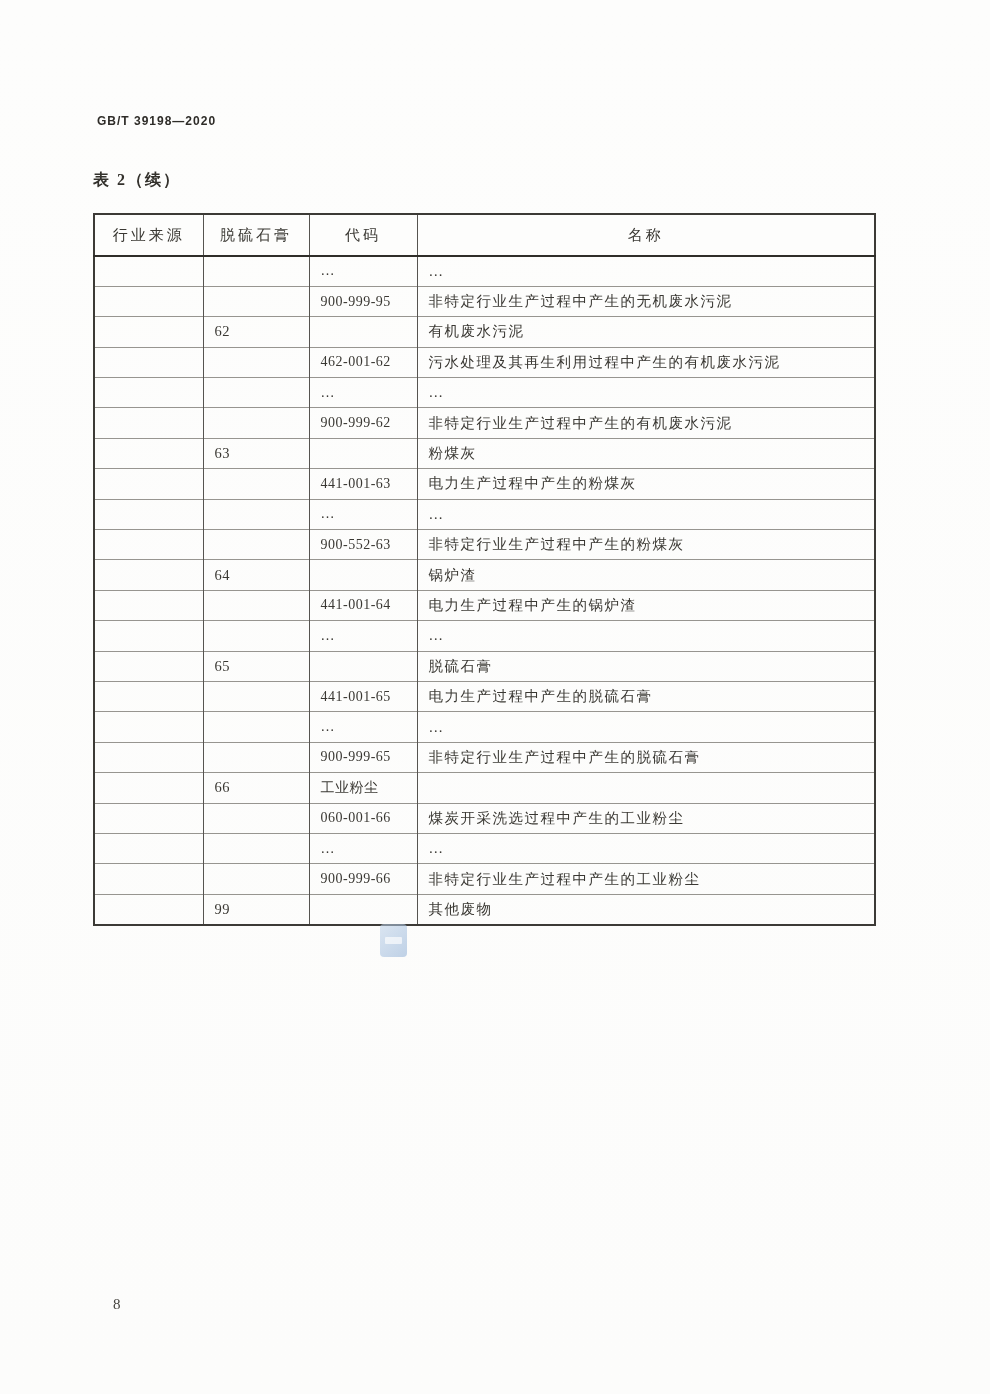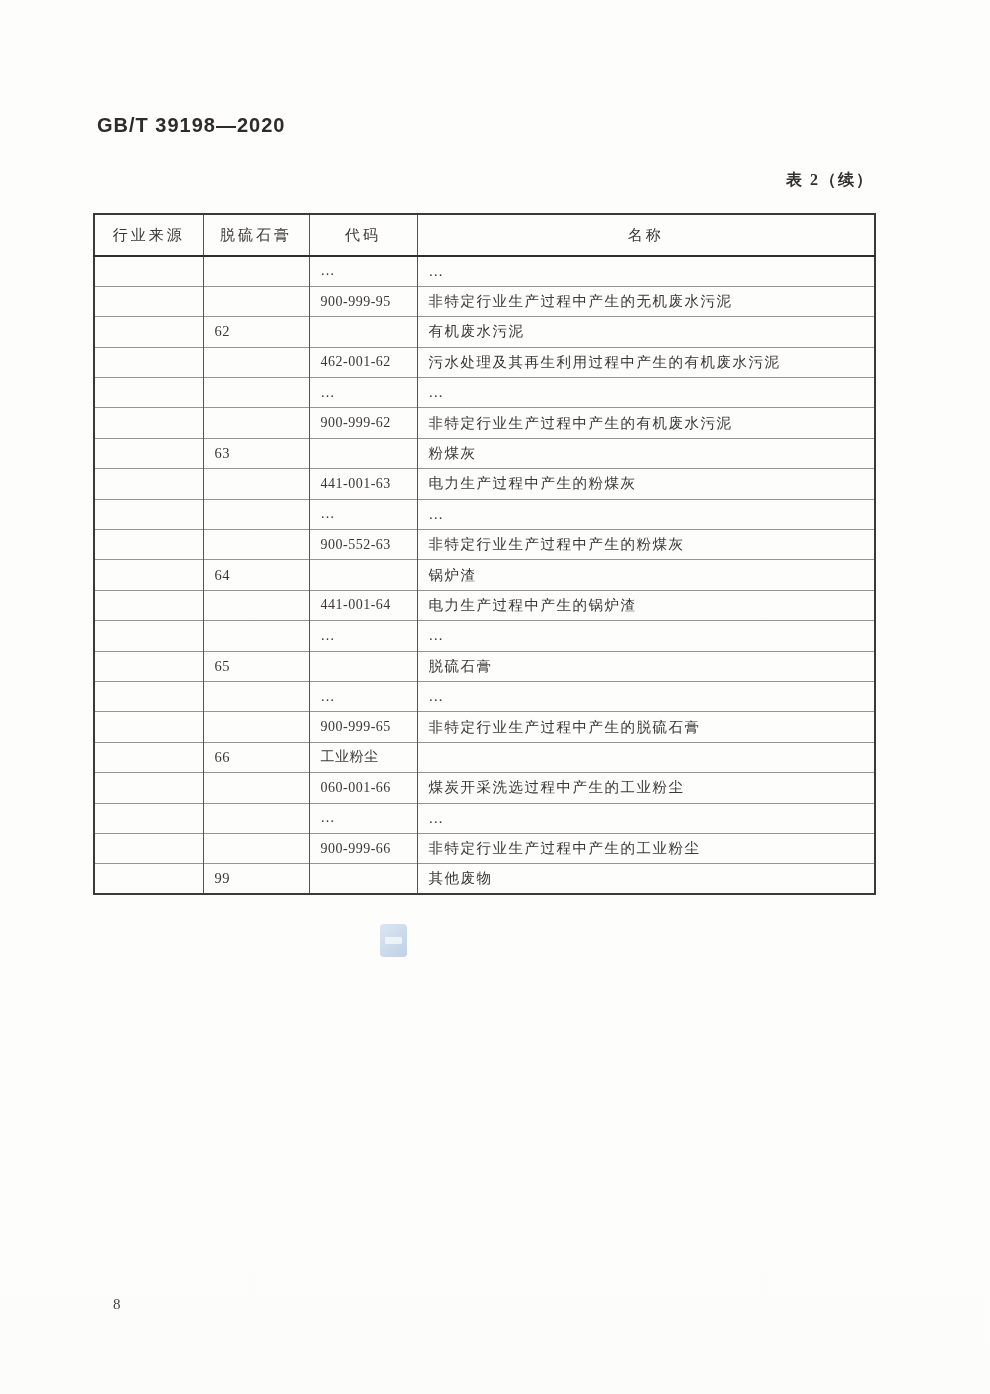--- a/index.html
+++ b/index.html
@@ -19,31 +19,31 @@
     color: #38352f;
     overflow: hidden;
   }
 
   .doc-number {
     position: absolute;
     left: 97px;
     top: 114px;
     font-family: "Liberation Sans", "DejaVu Sans", sans-serif;
     font-weight: bold;
-    font-size: 20px;
+    font-size: 12px;
     letter-spacing: 1px;
     color: #2e2c28;
   }
 
   .table-title {
     position: absolute;
     left: 93px;
     top: 170px;
     width: 781px;
-    text-align: right;
+    text-align: left;
     font-size: 16px;
     font-weight: bold;
     letter-spacing: 2px;
     color: #33312c;
   }
 
   table.waste-table {
     position: absolute;
     left: 93px;
     top: 213px;
@@ -232,20 +232,26 @@
         </tr>
         <tr>
           <td class="cell-industry"></td>
           <td class="cell-category">65</td>
           <td class="cell-code"></td>
           <td class="cell-name">脱硫石膏</td>
         </tr>
         <tr>
           <td class="cell-industry"></td>
           <td class="cell-category"></td>
+          <td class="cell-code">441-001-65</td>
+          <td class="cell-name">电力生产过程中产生的脱硫石膏</td>
+        </tr>
+        <tr>
+          <td class="cell-industry"></td>
+          <td class="cell-category"></td>
           <td class="cell-code">…</td>
           <td class="cell-name">…</td>
         </tr>
         <tr>
           <td class="cell-industry"></td>
           <td class="cell-category"></td>
           <td class="cell-code">900-999-65</td>
           <td class="cell-name">非特定行业生产过程中产生的脱硫石膏</td>
         </tr>
         <tr>

